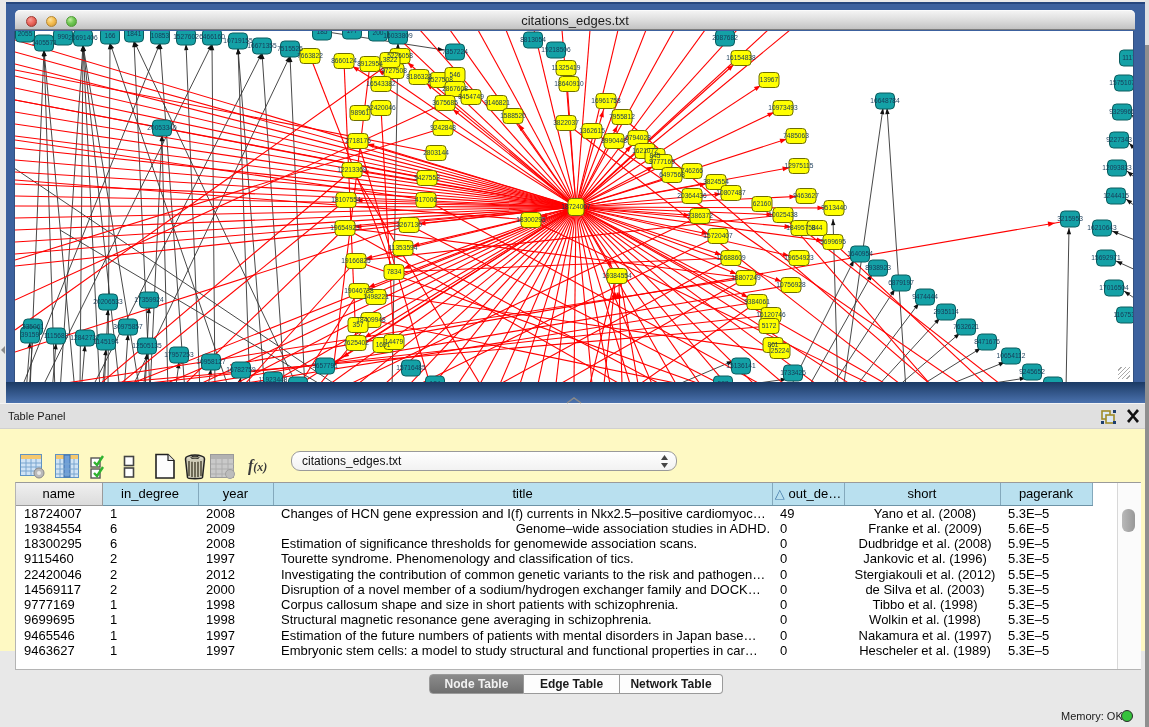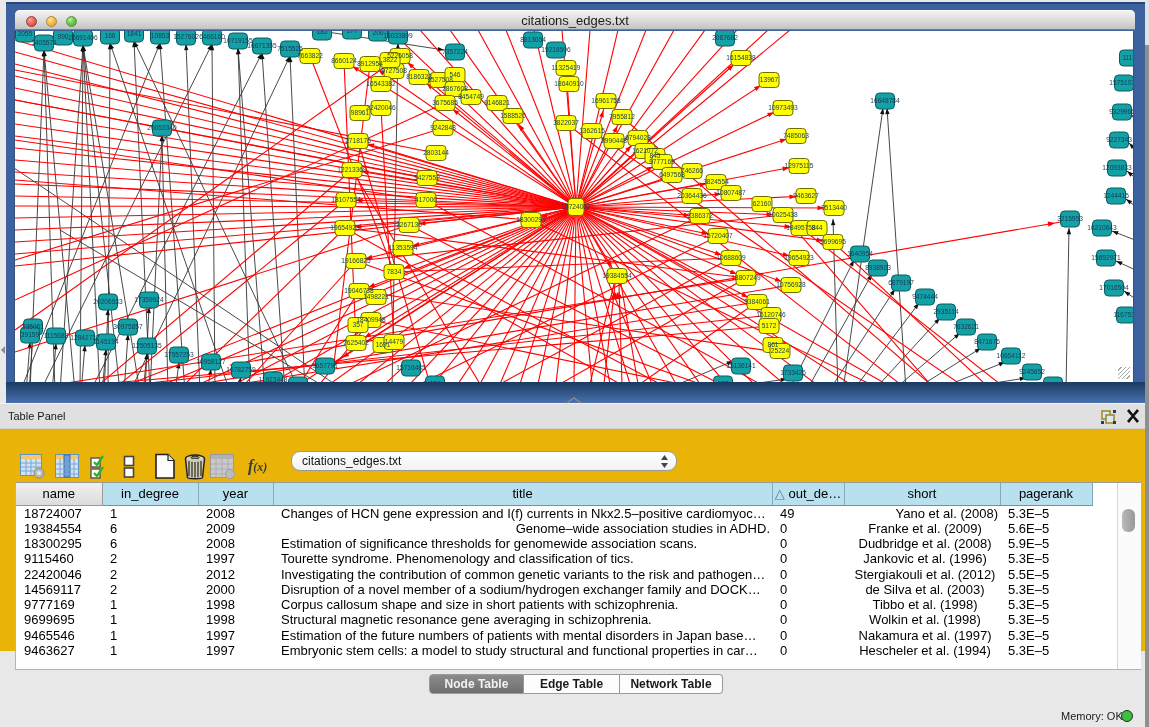--- a/index.html
+++ b/index.html
@@ -4,21 +4,21 @@
 html,body{width:1149px;height:727px;font-family:"Liberation Sans",sans-serif;overflow:hidden;background:#e8e8e8}
 .desktop{position:absolute;left:0;top:0;width:1149px;height:403px;background:#e9e9e9}
 .bluebg{position:absolute;left:6px;top:2px;width:1139px;height:401px;background:#3c619e;border-top:2px solid #26477e}
 .bluebot{position:absolute;left:6px;top:382px;width:1139px;height:21px;background:linear-gradient(#1b3a64,#4a71ad)}
 .win{position:absolute;left:15px;top:10px;width:1120px;height:373px}
 .titlebar{position:absolute;left:0;top:0;width:1120px;height:20px;border-radius:5px 5px 0 0;background:linear-gradient(#f6f6f6,#dcdcdc 55%,#c3c3c3);border-bottom:1px solid #7d7d7d;box-shadow:inset 0 1px 0 #fbfbfb}
 .titlebar .t{position:absolute;left:0;right:0;top:3px;text-align:center;font-size:13px;color:#1c1c1c}
 .light{position:absolute;top:6px;width:11px;height:11px;border-radius:50%}
 .canvas{position:absolute;left:-1px;top:21px;width:1120px;height:351px;background:#fff;overflow:hidden;border-left:1px solid #33507f;border-right:1px solid #33507f}
 .grip{position:absolute;right:3px;bottom:3px;width:12px;height:12px;background:repeating-linear-gradient(135deg,transparent,transparent 2px,#aaa 2px,#aaa 3px)}
-.tp{position:absolute;left:0;top:403px;width:1149px;height:248px;background:#eab308}
+.tp{position:absolute;left:0;top:403px;width:1149px;height:248px;background:#fef9c3}
 .tphead{position:absolute;left:0;top:0;width:1149px;height:26px;background:#e0e0e0;border-top:1px solid #f4f4f4;border-bottom:1px solid #d0d0d0}
 .tphead .txt{position:absolute;left:8px;top:6px;font-size:11px;color:#1a1a1a}
 .toolrow{position:absolute;left:14px;top:44px;height:36px}
 .combo{position:absolute;left:291px;top:48px;width:386px;height:20px;background:linear-gradient(#ffffff,#f2f2f2);border:1px solid #9a9a9a;border-radius:9px;font-size:12px;color:#111;line-height:18px;padding-left:10px}
 .tbox{position:absolute;left:15px;top:79px;width:1126px;height:188px;background:#fff;border:1px solid #b4b4b4;border-top-color:#9a9a9a}
 table.grid{position:absolute;left:0px;top:0px;border-collapse:collapse;table-layout:fixed;font-size:13px;color:#000;background:#fff}
 table.grid th{height:22px;font-size:13px;font-weight:normal;border-right:1px solid #84a9bc;border-bottom:1px solid #6d93a6;background:#b9e0ef;overflow:hidden;white-space:nowrap}
 table.grid th.g{background:linear-gradient(#f0f0f0,#dcdcdc);border-right:1px solid #9a9a9a;border-bottom:1px solid #9a9a9a}
 table.grid td{height:15.3px;padding:0 2px 0 8px;overflow:hidden;white-space:nowrap}
 .scroll{position:absolute;left:1101px;top:0px;width:24px;height:186px;background:#fbfbfb;border-left:1px solid #d8d8d8}
@@ -768,21 +768,21 @@
             <th>pagerank</th>
           </tr>
         </thead>
         <tbody>
           <tr>
             <td style="text-align:left">18724007</td>
             <td style="text-align:left">1</td>
             <td style="text-align:left">2008</td>
             <td style="text-align:left">Changes of HCN gene expression and I(f) currents in Nkx2.5–positive cardiomyoc…</td>
             <td style="text-align:left">49</td>
-            <td style="text-align:right">Yano et al. (2008)</td>
+            <td style="text-align:center">Yano et al. (2008)</td>
             <td style="text-align:left">5.3E–5</td>
           </tr>
           <tr>
             <td style="text-align:left">19384554</td>
             <td style="text-align:left">6</td>
             <td style="text-align:left">2009</td>
             <td style="text-align:right">Genome–wide association studies in ADHD.</td>
             <td style="text-align:left">0</td>
             <td style="text-align:center">Franke et al. (2009)</td>
             <td style="text-align:left">5.6E–5</td>
@@ -849,21 +849,21 @@
             <td style="text-align:left">0</td>
             <td style="text-align:center">Nakamura et al. (1997)</td>
             <td style="text-align:left">5.3E–5</td>
           </tr>
           <tr>
             <td style="text-align:left">9463627</td>
             <td style="text-align:left">1</td>
             <td style="text-align:left">1997</td>
             <td style="text-align:left">Embryonic stem cells: a model to study structural and functional properties in car…</td>
             <td style="text-align:left">0</td>
-            <td style="text-align:center">Hescheler et al. (1994)</td>
+            <td style="text-align:center">Hescheler et al. (1989)</td>
             <td style="text-align:left">5.3E–5</td>
           </tr>
         </tbody>
       </table>
       <div class="scroll">
         <div class="thumb"></div>
       </div>
     </div>
   <div class="tabs">
       <div class="seg" style="width:95px">Node Table</div>

